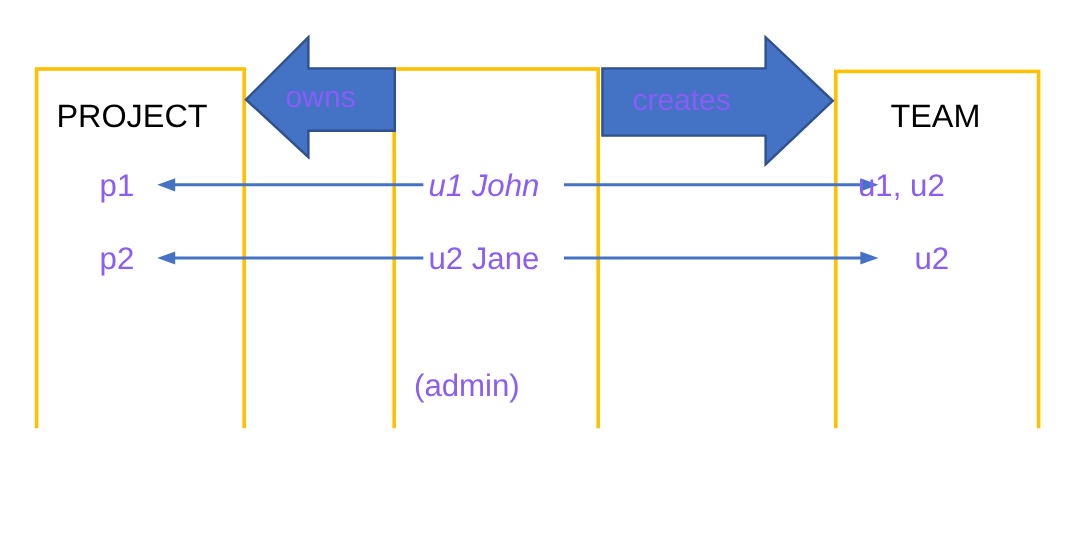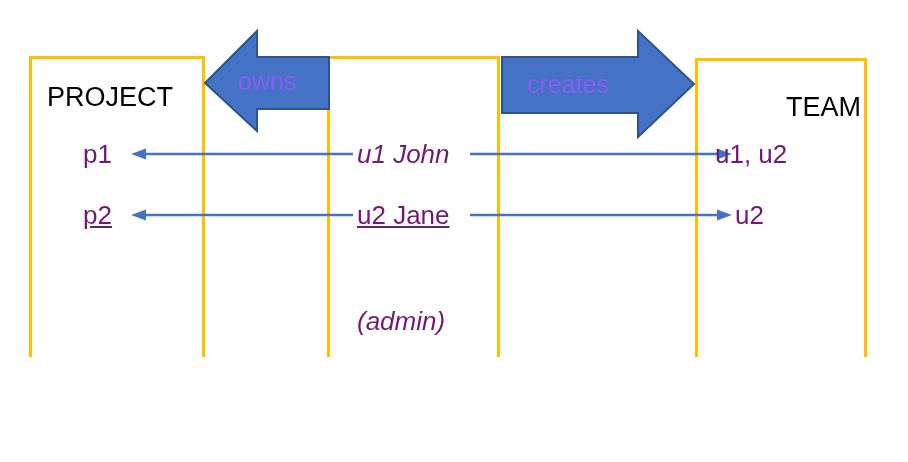--- a/index.html
+++ b/index.html
@@ -35,40 +35,40 @@
   .entity-title {
     position: absolute;
     font-size: 27px;
     color: #000000;
     white-space: nowrap;
     z-index: 6;
     letter-spacing: 0px;
   }
   #title-project { left: 47px;  top: 82px; }
   #title-user    { left: 366px; top: 82px; }
-  #title-team    { left: 742px; top: 92px; margin-left: 44px; }
+  #title-team    { left: 742px; top: 82px; }
 
   
   .row-label {
     position: absolute;
     font-size: 26px;
-    color: #701a75;
+    color: #8b5cf6;
     white-space: nowrap;
     z-index: 6;
   }
   #label-p1 { left: 83px;  top: 139px; }
-  #label-p2 { left: 83px;  top: 200px; text-decoration: underline; }
+  #label-p2 { left: 83px;  top: 200px; }
 
   #label-u1 { left: 357px; top: 139px; font-style: italic; }
-  #label-u2 { left: 357px; top: 200px; text-decoration: underline; }
+  #label-u2 { left: 357px; top: 200px; }
   #label-u3 { left: 357px; top: 268px; }
-  #label-u3-role { left: 357px; top: 306px; font-style: italic; }
+  #label-u3-role { left: 345px; top: 306px; }
 
   #label-t1 { left: 715px; top: 139px; }
-  #label-t2 { left: 735px; top: 200px; }
+  #label-t2 { left: 762px; top: 200px; }
 
   
   .block-arrow {
     position: absolute;
     z-index: 4;
   }
   #arrow-owns    { left: 203px; top: 29px; width: 128px; height: 104px; }
   #arrow-creates { left: 500px; top: 29px; width: 196px; height: 110px; }
 
   .block-arrow-label {

